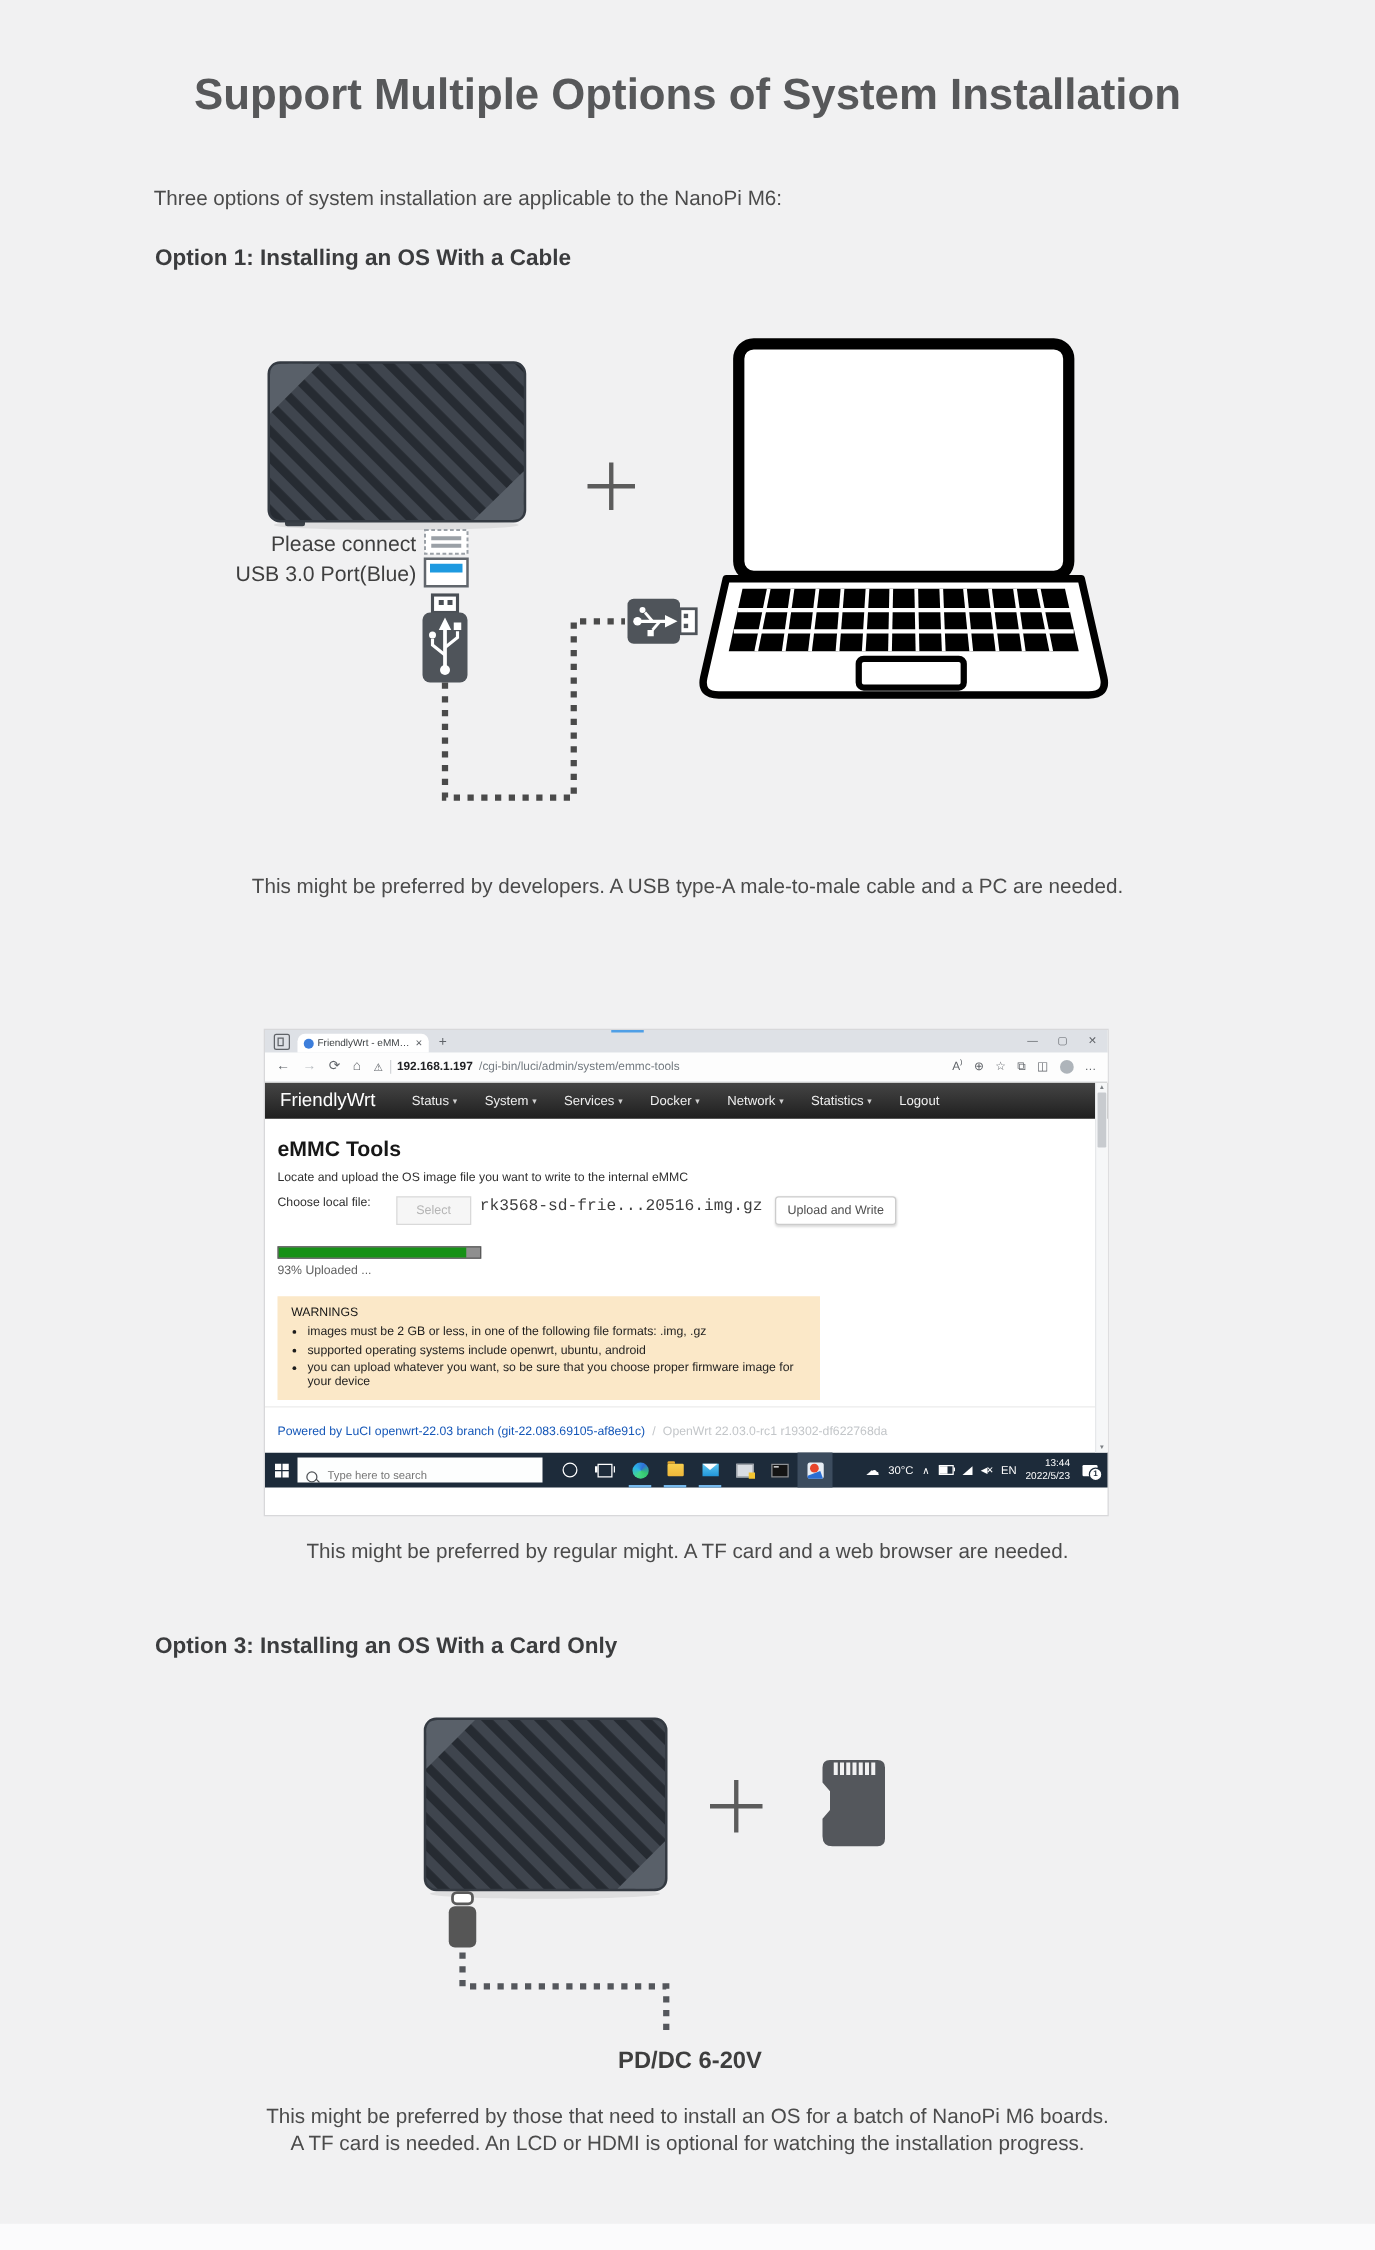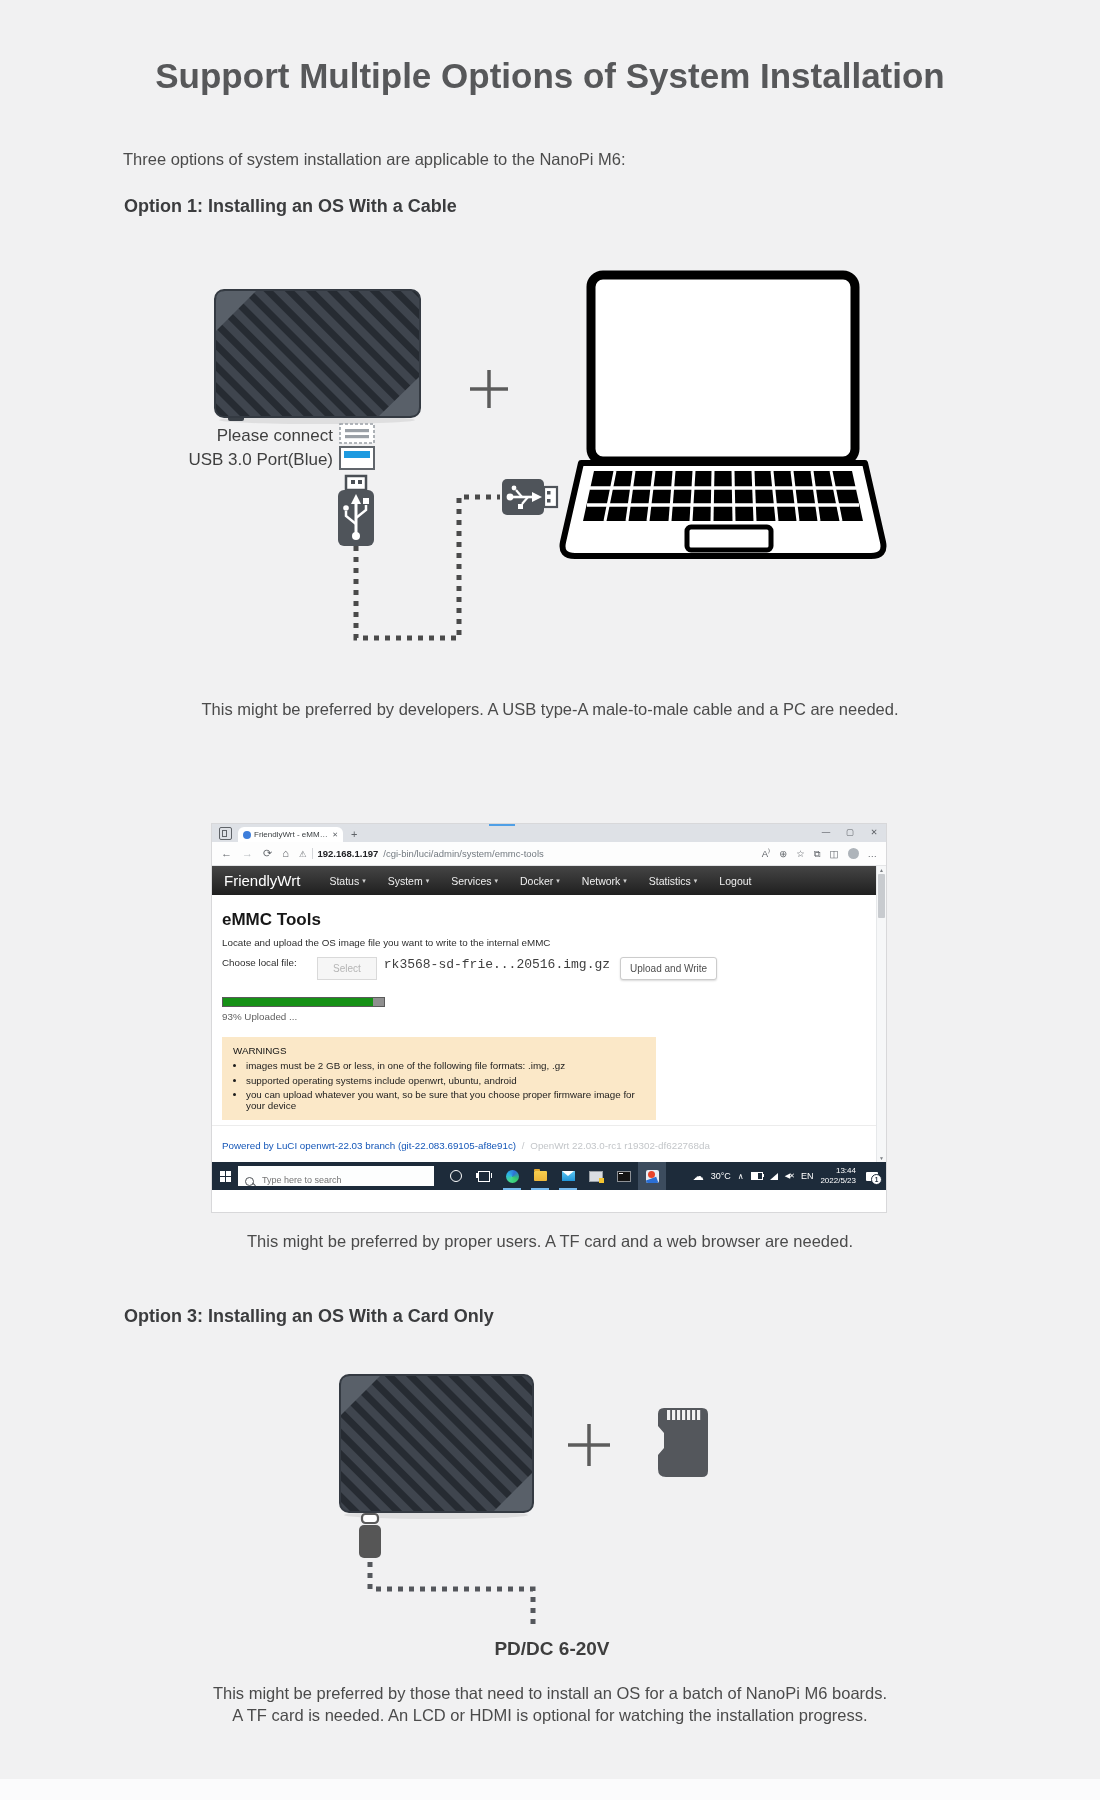--- a/index.html
+++ b/index.html
@@ -372,21 +372,21 @@
           <div>13:44</div>
           <div>2022/5/23</div>
         </div>
         <span class="tray-note">
           <span class="badge">1</span>
         </span>
       </div>
     </div>
   </div>
 
-  <p class="caption cap2">This might be preferred by proper users. A TF card and a web browser are needed.</p>
+  <p class="caption cap2">This might be preferred by regular might. A TF card and a web browser are needed.</p>
 
   <h2 class="opt-heading opt3">Option 3: Installing an OS With a Card Only</h2>
 
   <svg class="illus3" width="480" height="330" viewBox="0 0 480 330">
     <defs>
       <pattern id="stripe3" width="15" height="15" patternUnits="userSpaceOnUse" patternTransform="rotate(-45)">
         <rect width="15" height="15" fill="#3f454e"></rect>
         <rect width="7" height="15" fill="#262b32"></rect>
       </pattern>
     </defs>

